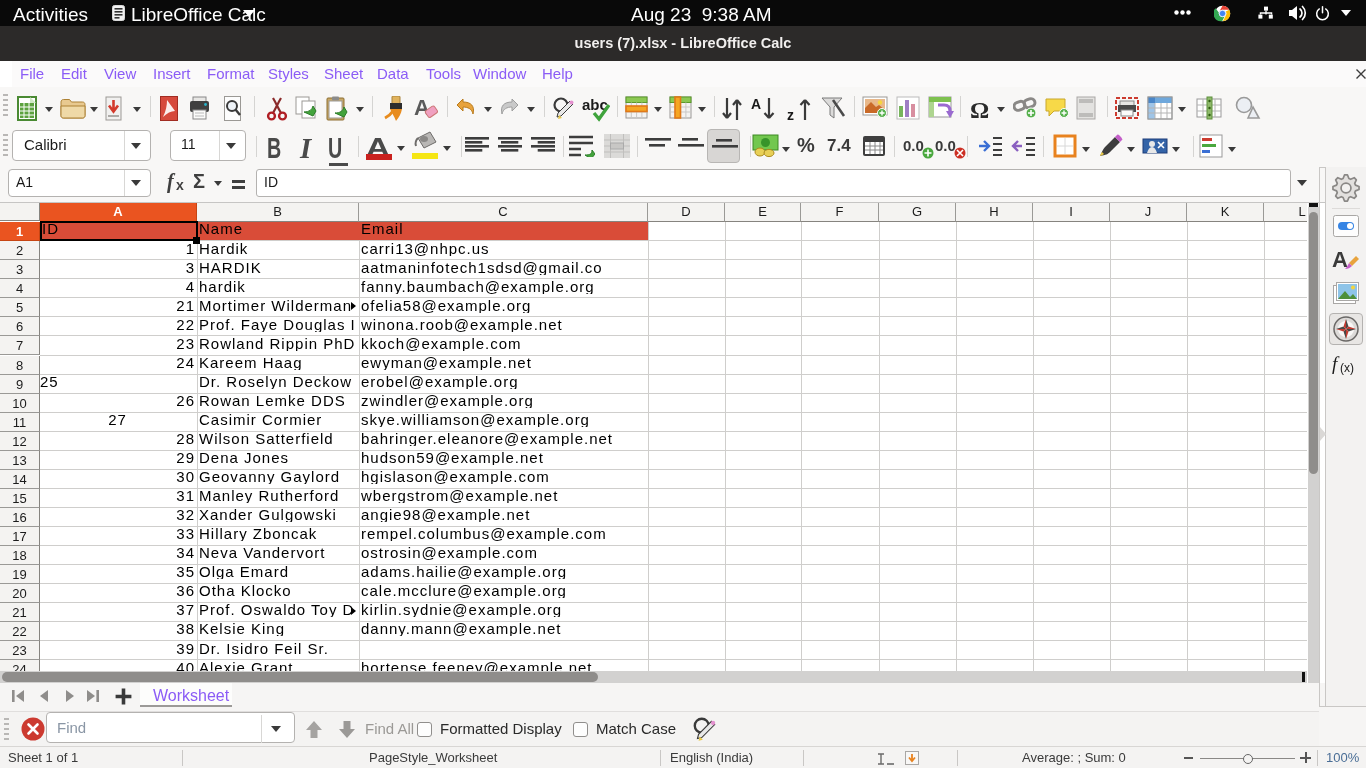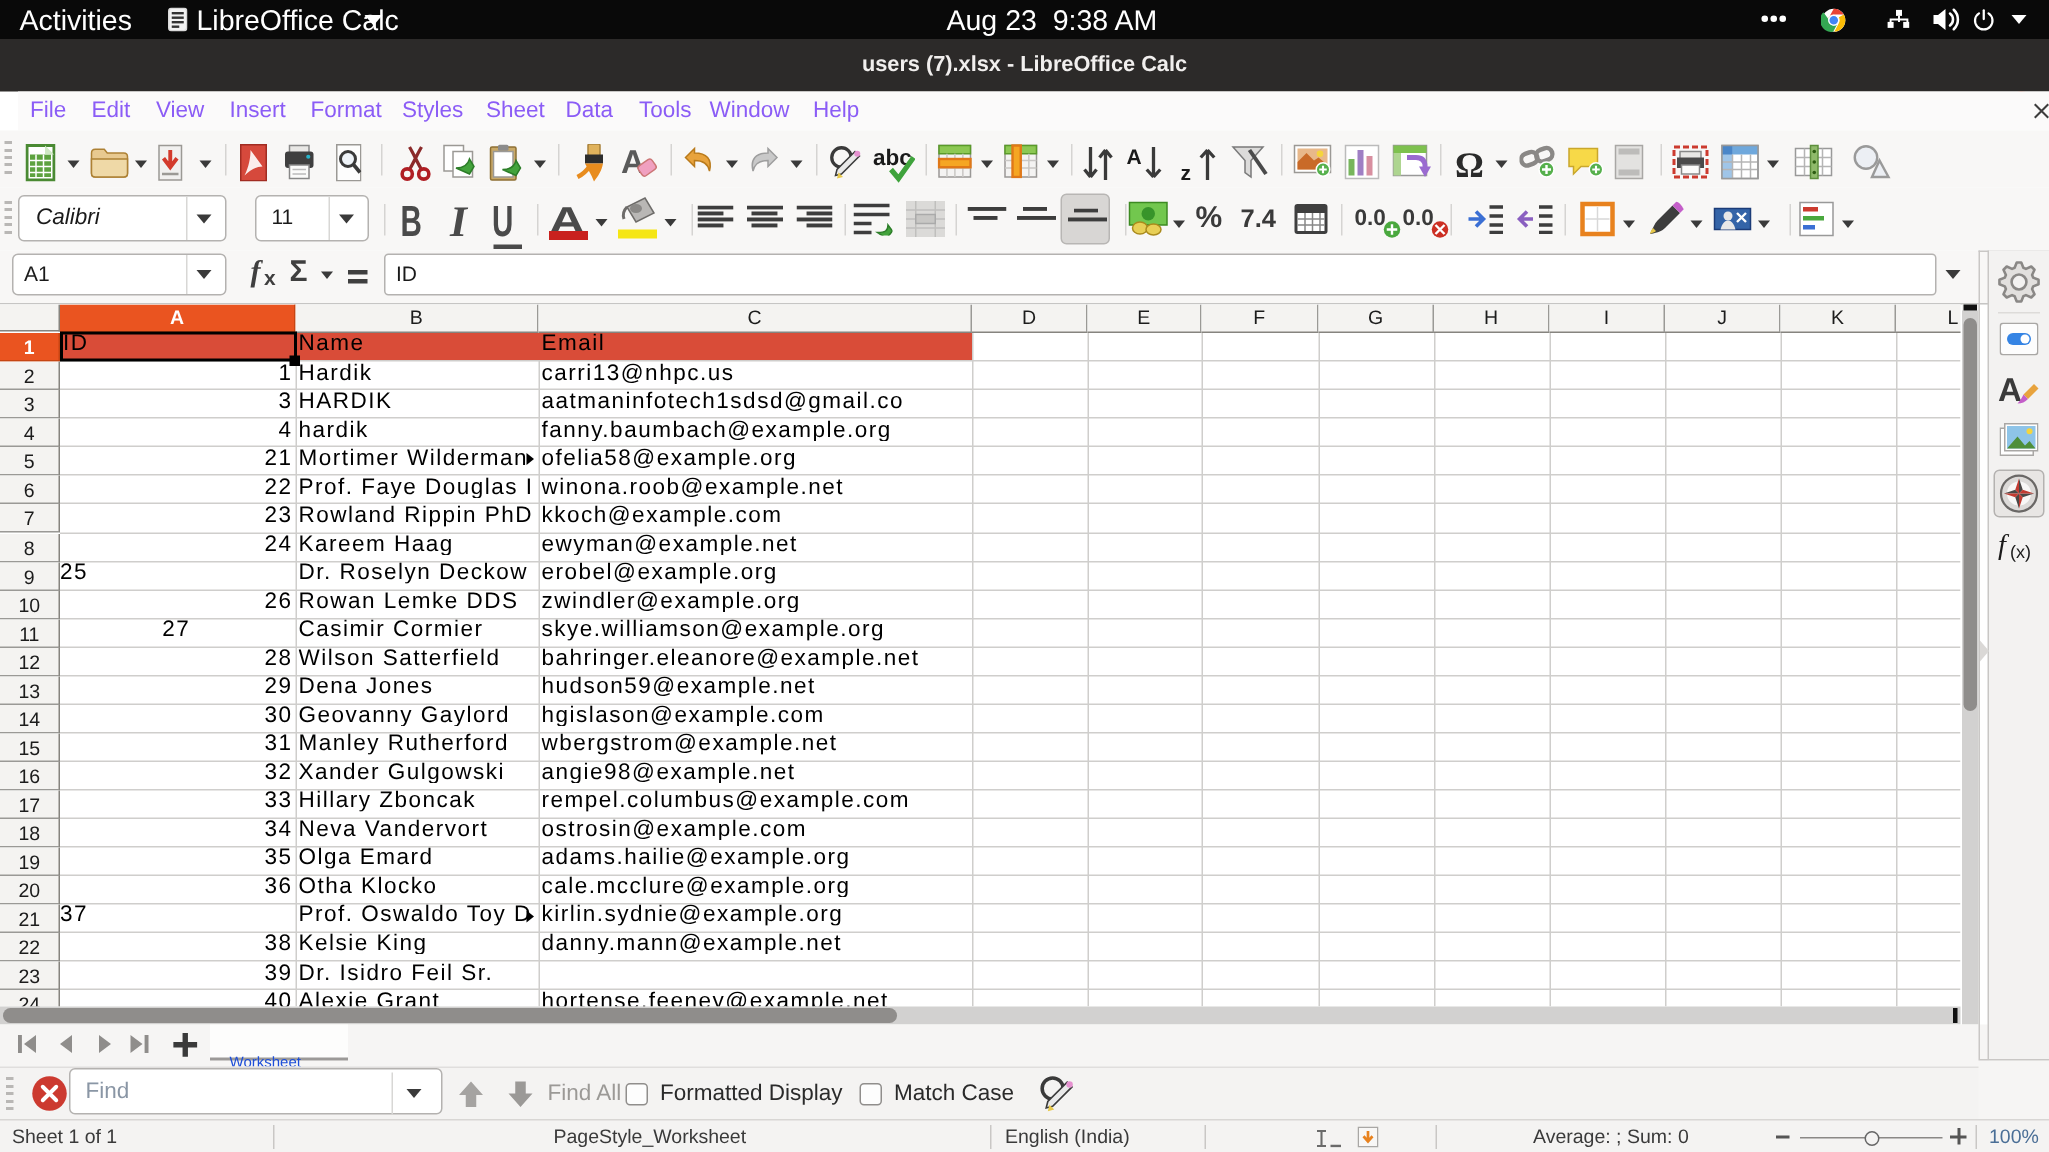--- a/index.html
+++ b/index.html
@@ -325,21 +325,21 @@
       <div class="sep" style="left:461px;top:11px;height:21px"></div>
       <div class="sep" style="left:563px;top:11px;height:21px"></div>
       <div class="sep" style="left:637px;top:11px;height:21px"></div>
       <div class="sep" style="left:750px;top:11px;height:21px"></div>
       <div class="sep" style="left:894px;top:11px;height:21px"></div>
       <div class="sep" style="left:967px;top:11px;height:21px"></div>
       <div class="sep" style="left:1043px;top:11px;height:21px"></div>
       <div class="sep" style="left:1193px;top:11px;height:21px"></div>
 <div class="cbox" style="left:12px;top:5px;width:139px;height:31px"></div>
 <div class="sep" style="left:124px;top:6px;height:29px;background:#d8d7d5"></div>
-<span class="st" style="left:24px;top:11px;font-size:15px;font-style:italic;color:#1a1a1a">Calibri</span>
+<span class="st" style="left:24px;top:11px;font-size:15px;color:#1a1a1a">Calibri</span>
 <span class="darr" style="left:131px;top:18px"></span>
 <div class="cbox" style="left:170px;top:5px;width:76px;height:31px"></div>
 <div class="sep" style="left:219px;top:6px;height:29px;background:#d8d7d5"></div>
 <span class="st" style="left:181px;top:11px;font-size:14px;color:#1a1a1a">11</span>
 <span class="darr" style="left:226px;top:18px"></span>
 <span class="st" style="left:267px;top:9px;font-size:29px;font-weight:bold;color:#4a4a4a;transform:scaleX(0.68);transform-origin:0 0;line-height:29px">B</span>
 <span class="st" style="left:300px;top:9px;font-size:29px;font-style:italic;font-weight:bold;font-family:'Liberation Serif',serif;color:#4a4a4a;line-height:29px">I</span>
 <span class="st" style="left:328px;top:9px;font-size:29px;font-weight:bold;color:#4a4a4a;transform:scaleX(0.68);transform-origin:0 0;line-height:29px">U</span>
 <div class="abs" style="left:329px;top:38px;width:19px;height:2.6px;background:#4a4a4a"></div>
 <span class="st" style="left:366px;top:10px;font-size:25px;font-weight:bold;color:#4a4a4a;transform:scaleX(1.32);transform-origin:0 0;line-height:25px">A</span>
@@ -600,21 +600,21 @@
 <div class="cell" style="left:361px;top:323.3px;width:285px">rempel.columbus@example.com</div>
 <div class="cell" style="left:40px;top:342.3px;width:155px;text-align:right">34</div>
 <div class="cell" style="left:199px;top:342.3px;width:157px">Neva Vandervort</div>
 <div class="cell" style="left:361px;top:342.3px;width:285px">ostrosin@example.com</div>
 <div class="cell" style="left:40px;top:361.3px;width:155px;text-align:right">35</div>
 <div class="cell" style="left:199px;top:361.3px;width:157px">Olga Emard</div>
 <div class="cell" style="left:361px;top:361.3px;width:285px">adams.hailie@example.org</div>
 <div class="cell" style="left:40px;top:380.4px;width:155px;text-align:right">36</div>
 <div class="cell" style="left:199px;top:380.4px;width:157px">Otha Klocko</div>
 <div class="cell" style="left:361px;top:380.4px;width:285px">cale.mcclure@example.org</div>
-<div class="cell" style="left:40px;top:399.4px;width:155px;">37</div>
+<div class="cell" style="left:40px;top:399.4px;width:155px;text-align:right">37</div>
 <div class="cell" style="left:199px;top:399.4px;width:157px">Prof. Oswaldo Toy D</div>
 <div class="abs" style="left:351px;top:403.9px;width:0;height:0;border-top:4px solid transparent;border-bottom:4px solid transparent;border-left:5px solid #000"></div>
 <div class="cell" style="left:361px;top:399.4px;width:285px">kirlin.sydnie@example.org</div>
 <div class="cell" style="left:40px;top:418.4px;width:155px;text-align:right">38</div>
 <div class="cell" style="left:199px;top:418.4px;width:157px">Kelsie King</div>
 <div class="cell" style="left:361px;top:418.4px;width:285px">danny.mann@example.net</div>
 <div class="cell" style="left:40px;top:437.5px;width:155px;text-align:right">39</div>
 <div class="cell" style="left:199px;top:437.5px;width:157px">Dr. Isidro Feil Sr.</div>
 <div class="cell" style="left:40px;top:456.5px;width:155px;text-align:right">40</div>
 <div class="cell" style="left:199px;top:456.5px;width:157px">Alexie Grant</div>
@@ -641,21 +641,21 @@
         <path d="M4 1v12l8-6z" fill="#8f8d8b"></path>
       </svg>
 <svg class="ic" style="left:85px;top:6px" width="16" height="14" viewBox="0 0 16 14">
         <path d="M2 1v12l8-6z" fill="#8f8d8b"></path>
         <rect x="11.4" y="1" width="2.6" height="12" fill="#8f8d8b"></rect>
       </svg>
 <svg class="ic" style="left:114px;top:4px" width="19" height="19" viewBox="0 0 18 18">
         <path d="M9 1.5v15M1.5 9h15" stroke="#3a3a3a" stroke-width="3.4"></path>
       </svg>
 <div class="abs" style="left:140px;top:0;width:92px;height:23.5px;background:#fdfdfc;border-bottom:2.5px solid #9c9a98"></div>
-<span class="st" style="left:153px;top:20px;font-size:10px;color:#1d4ed8">Worksheet</span>
+<span class="st" style="left:153px;top:4px;font-size:16px;color:#8b5cf6">Worksheet</span>
 </div>
 <div class="abs" id="findbar">
 <div class="grip" style="left:4px;top:6px;height:23px"></div>
 <svg class="ic" style="left:21px;top:4.5px" width="24" height="24" viewBox="0 0 24 24">
         <circle cx="12" cy="12" r="11.5" fill="#cc3a30"></circle>
         <path d="M7.5 7.5l9 9M16.5 7.5l-9 9" stroke="#fff" stroke-width="2.6" stroke-linecap="round"></path>
       </svg>
 <div class="cbox" style="left:46px;top:0px;width:249px;height:31px"></div>
 <div class="sep" style="left:261px;top:3px;height:28px;background:#d8d7d5"></div>
 <span class="st" style="left:57px;top:7px;font-size:15px;color:#8a96a5">Find</span>

